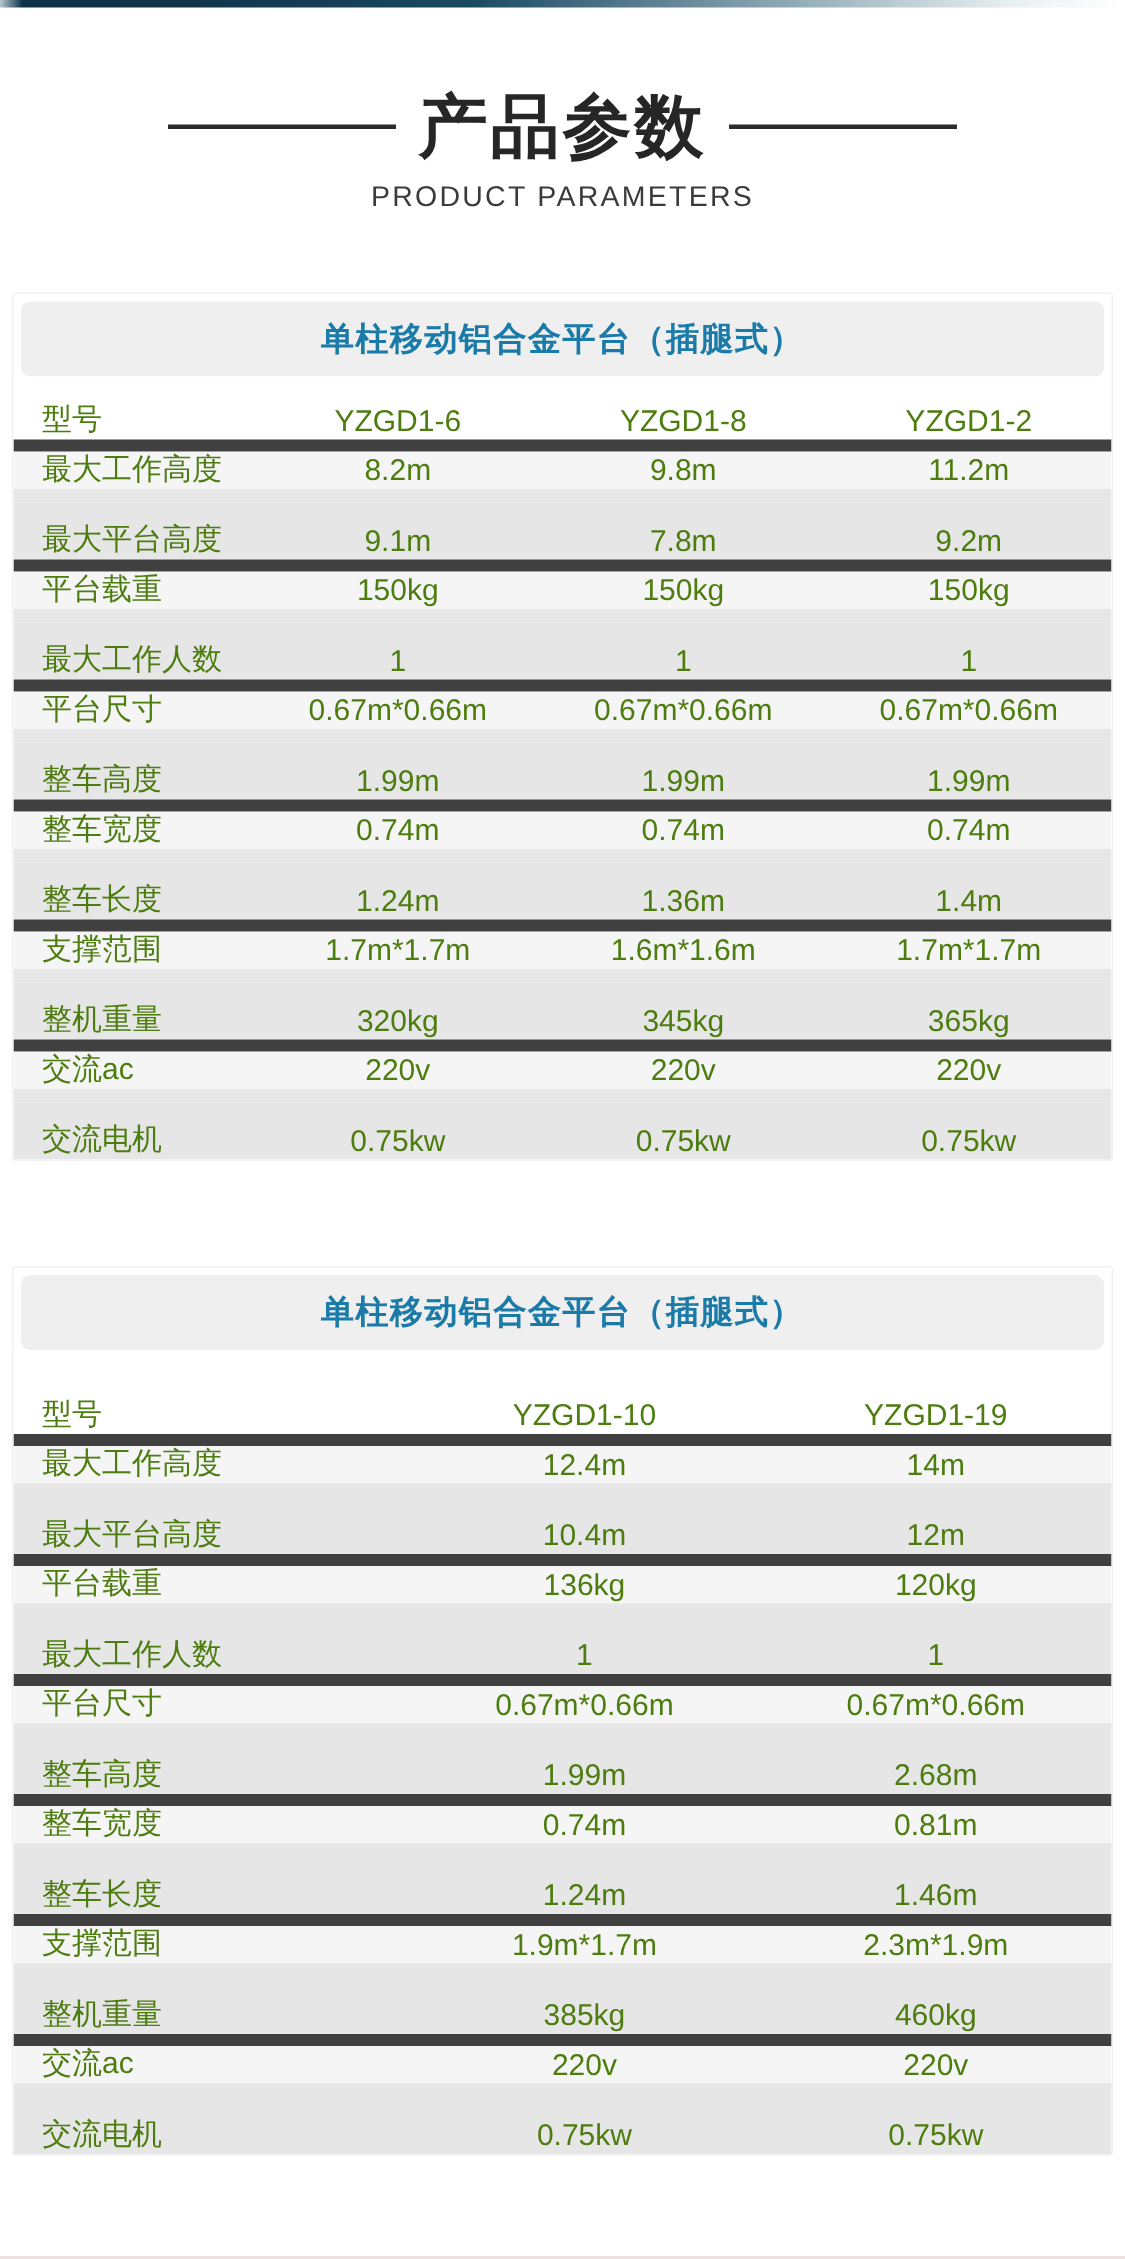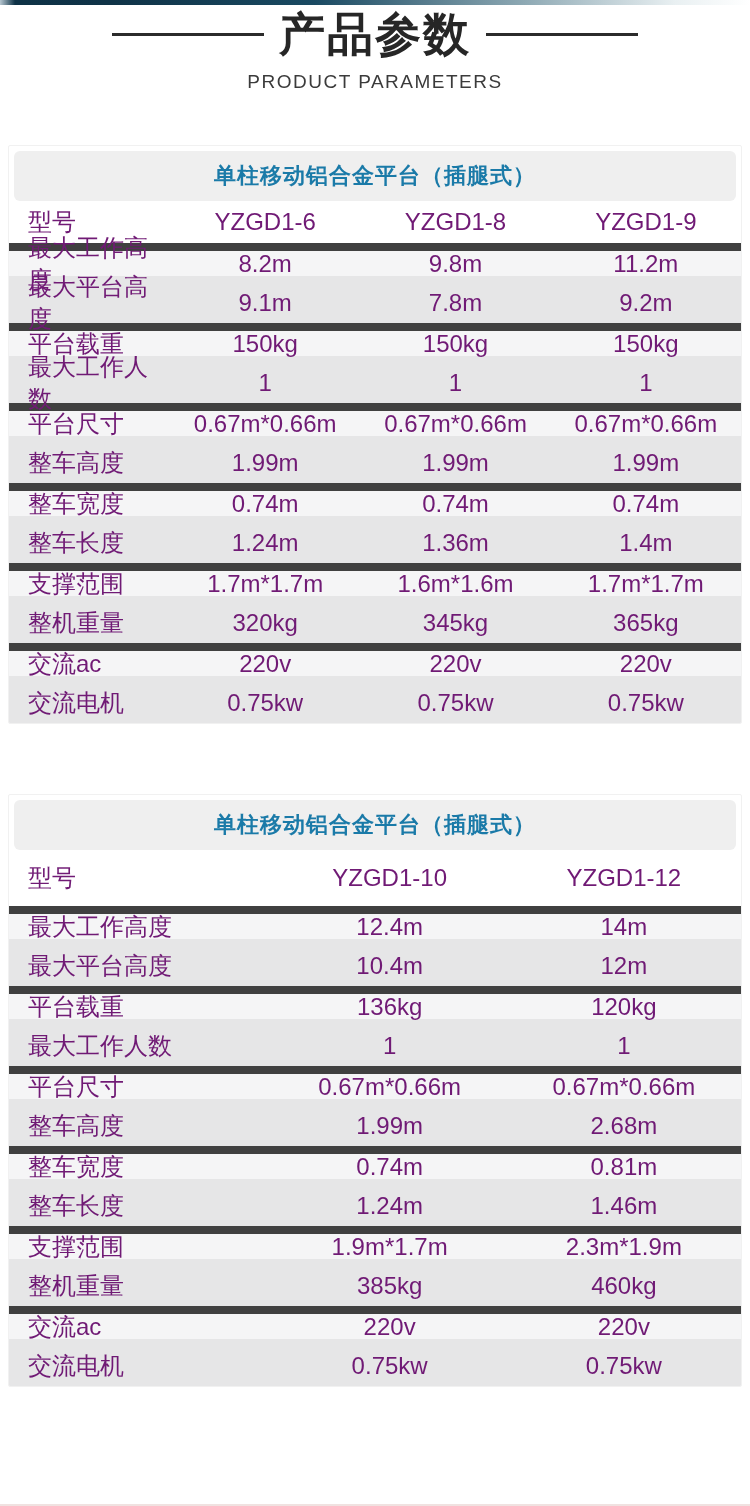--- a/index.html
+++ b/index.html
@@ -14,21 +14,21 @@
     height:1506px;
     background:#ffffff;
     overflow:hidden;
   }
   
   .top-bar{
     height:5px;
     background:linear-gradient(90deg,#b6c6d0 0,#0e3246 2%,#0f3347 15%,#1a4a62 42%,#8ea9b4 70%,#e9f0f2 90%,#ffffff 100%);
   }
   
-  .header{text-align:center;}
+  .header{padding-top:50px;text-align:center;}
   .header-row{display:flex;align-items:center;justify-content:center;gap:15px;}
   .header-line{width:152px;height:3px;background:#2b2b2b;}
   .header-title{
     font-size:46px;font-weight:900;color:#262626;letter-spacing:2px;line-height:58px;
     white-space:nowrap;
   }
   .header-subtitle{
     margin-top:8px;font-size:19px;color:#3b3b3b;letter-spacing:1.5px;
   }
   
@@ -45,25 +45,25 @@
   .card-title{
     margin:5px 5px 0 5px;
     height:50px;
     background:#efefef;
     border-radius:6px;
     display:flex;align-items:center;justify-content:center;
     font-size:22px;font-weight:bold;color:#1a7aa8;
     letter-spacing:1px;
   }
   .row{
-    display:flex;align-items:center;
+    display:flex;align-items:flex-end;
     height:40px;
     background:#e6e6e7;
     box-sizing:border-box;
-    font-size:24px;color:#701a75;
+    font-size:20px;color:#4d7c0f;
   }
   .row.light{
     background:#f5f5f6;
     border-top:8px solid #404040;
     border-bottom:7px solid #e6e6e7;
     background-clip:padding-box;
   }
   .row.model-row{background:#ffffff;border:none;}
   .t1 .model-row{height:42px;}
   .t2 .model-row{height:56px;}
@@ -96,21 +96,21 @@
     <div class="header-subtitle">PRODUCT PARAMETERS</div>
   </div>
 
   <section class="card card-1 t1">
     <div class="card-title">单柱移动铝合金平台（插腿式）</div>
     <div class="card-body">
         <div class="row model-row">
           <div class="cell c-label">型号</div>
           <div class="cell c-val">YZGD1-6</div>
           <div class="cell c-val">YZGD1-8</div>
-          <div class="cell c-val">YZGD1-9</div>
+          <div class="cell c-val">YZGD1-2</div>
         </div>
         <div class="row light">
           <div class="cell c-label">最大工作高度</div>
           <div class="cell c-val">8.2m</div>
           <div class="cell c-val">9.8m</div>
           <div class="cell c-val">11.2m</div>
         </div>
         <div class="row dark">
           <div class="cell c-label">最大平台高度</div>
           <div class="cell c-val">9.1m</div>
@@ -179,21 +179,21 @@
         </div>
       </div>
   </section>
 
   <section class="card card-2 t2">
     <div class="card-title">单柱移动铝合金平台（插腿式）</div>
     <div class="card-body">
         <div class="row model-row">
           <div class="cell c-label">型号</div>
           <div class="cell c-val">YZGD1-10</div>
-          <div class="cell c-val">YZGD1-12</div>
+          <div class="cell c-val">YZGD1-19</div>
         </div>
         <div class="row light">
           <div class="cell c-label">最大工作高度</div>
           <div class="cell c-val">12.4m</div>
           <div class="cell c-val">14m</div>
         </div>
         <div class="row dark">
           <div class="cell c-label">最大平台高度</div>
           <div class="cell c-val">10.4m</div>
           <div class="cell c-val">12m</div>

